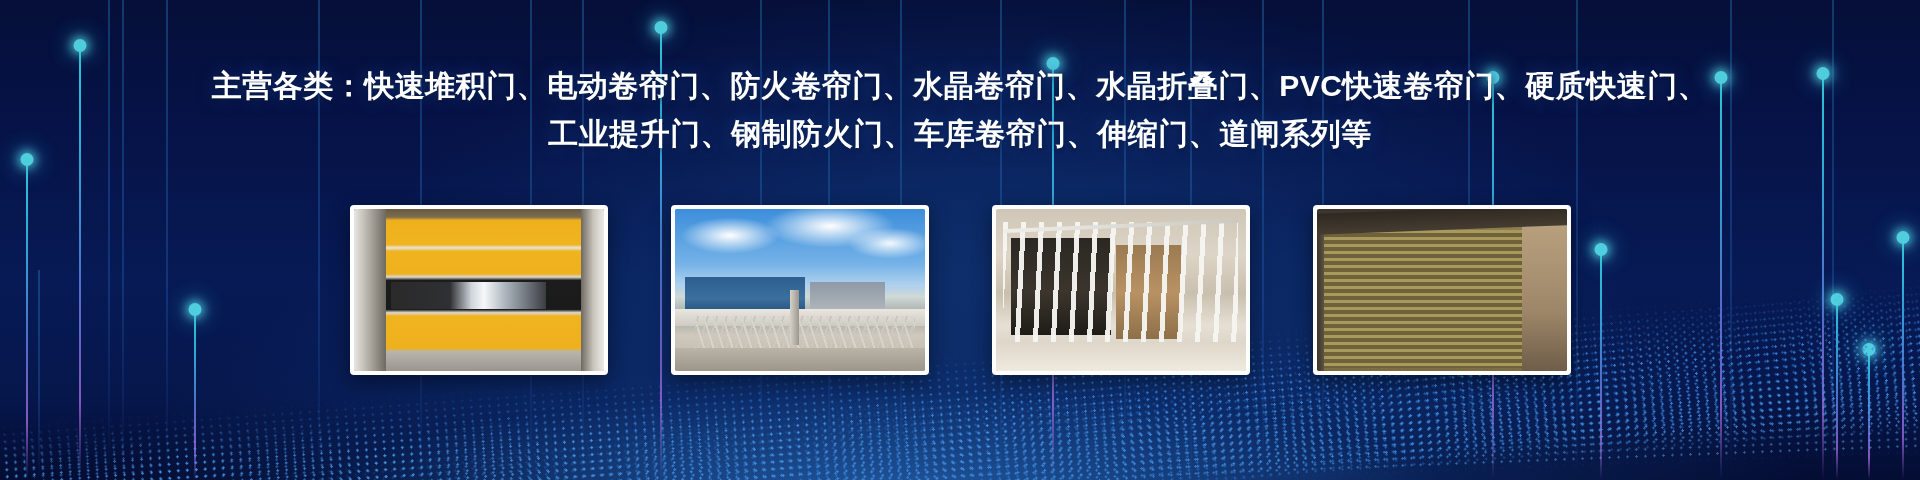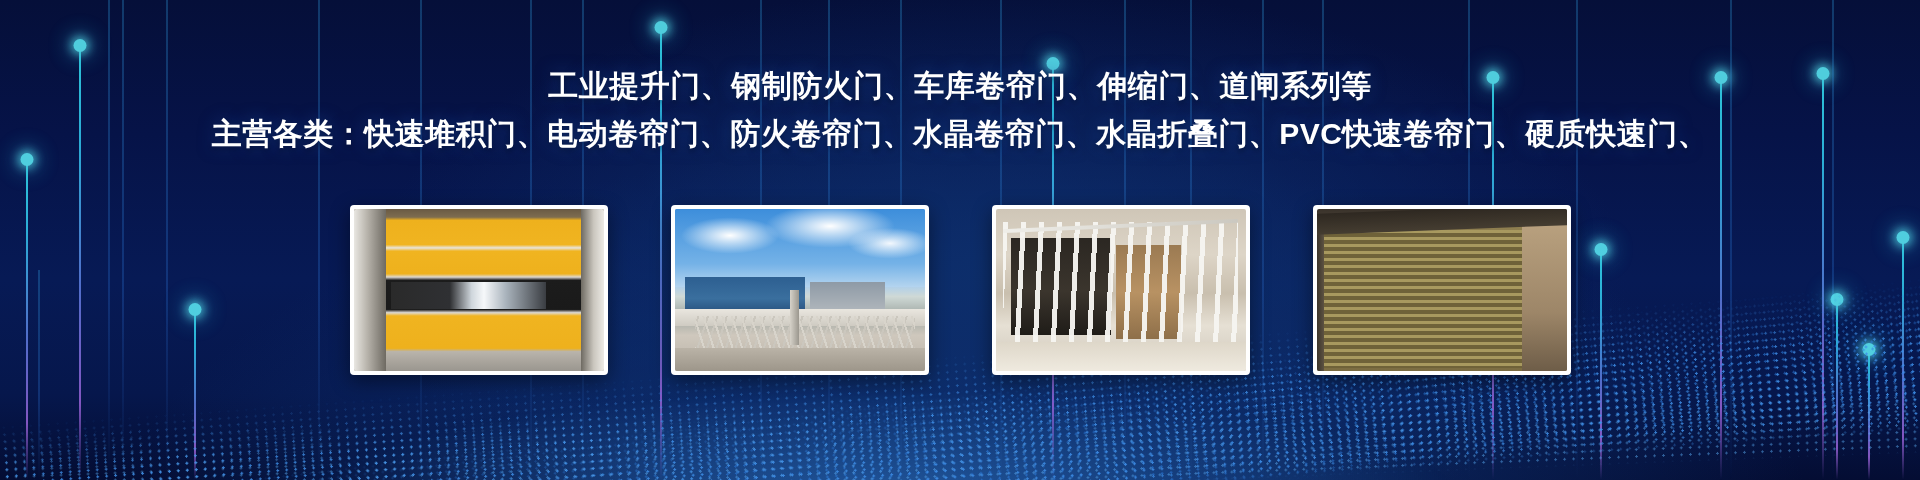--- a/index.html
+++ b/index.html
@@ -159,22 +159,22 @@
       <div class="stem" style="left: 1868px; height: 128px;"></div>
       <div class="stem" style="left: 1902px; height: 240px;"></div>
     </div>
 
   <div class="glowfloor"></div>
   <div class="wave w2"></div>
   <div class="wave w1"></div>
   <div class="wave w3"></div>
 
   <div class="headline">
+    <span class="ln">主营各类：快速堆积门、电动卷帘门、防火卷帘门、水晶卷帘门、水晶折叠门、PVC快速卷帘门、硬质快速门、</span>
     <span class="ln">工业提升门、钢制防火门、车库卷帘门、伸缩门、道闸系列等</span>
-    <span class="ln">主营各类：快速堆积门、电动卷帘门、防火卷帘门、水晶卷帘门、水晶折叠门、PVC快速卷帘门、硬质快速门、</span>
   </div>
 
   <div class="gallery">
     <div class="card">
       <div class="photo p1">
         <div class="scene"></div>
       </div>
     </div>
     <div class="card">
       <div class="photo p2">

